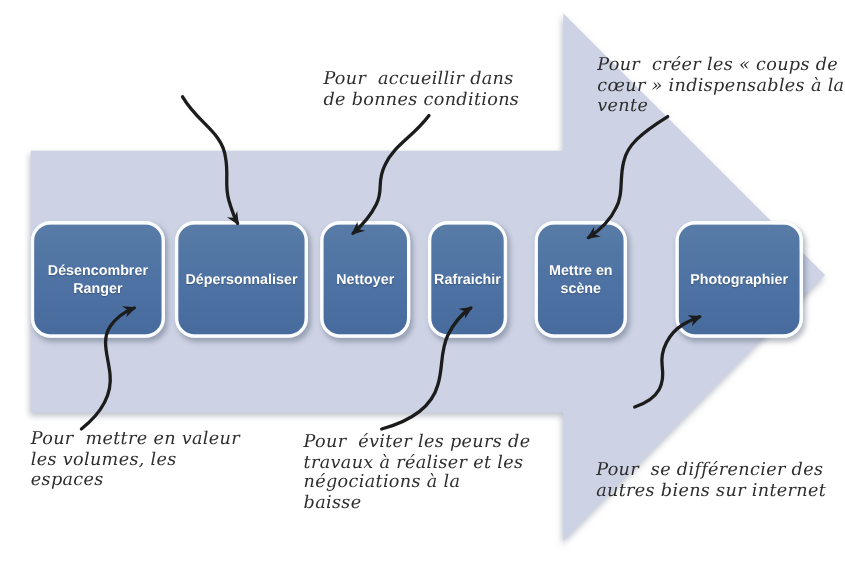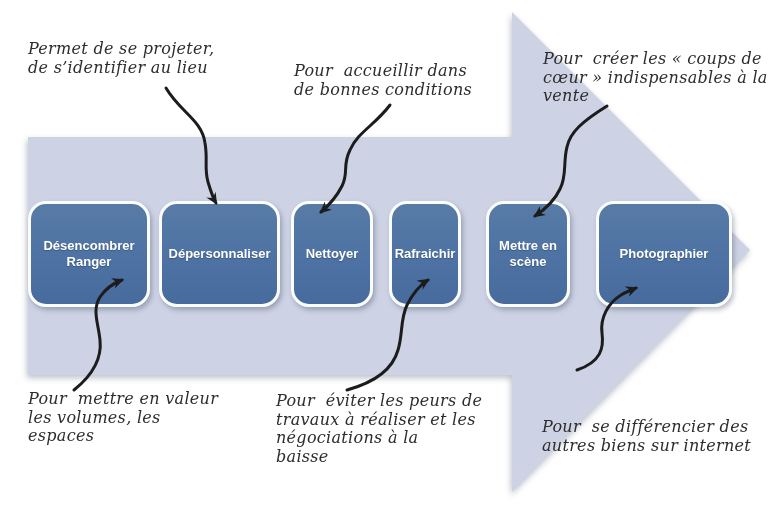--- a/index.html
+++ b/index.html
@@ -23,21 +23,21 @@
     color:#ffffff;font-weight:bold;font-size:13px;line-height:1.25;
     text-align:center;white-space:pre-wrap;
     text-shadow:0 1px 1px rgba(0,0,0,0.25);
     font-family:"Liberation Sans",sans-serif;
   }
   .step1{left:28px;width:122px;justify-content:center;}
   .step2{left:159px;width:121px;}
   .step3{left:291px;width:82px;}
   .step4{left:389px;width:72px;}
   .step5{left:486px;width:84px;}
-  .step6{left:596px;width:136px;}
+  .step6{left:614px;width:116px;}
   .annotation{
     position:absolute;z-index:4;
     font-family:"DejaVu Serif",serif;font-style:italic;
     font-size:16px;line-height:1.16;letter-spacing:0.3px;
     color:#2d2d2d;white-space:pre-wrap;
   }
   .ann1{left:28px;top:40px;width:200px;}
   .ann2{left:294px;top:62px;width:190px;}
   .ann3{left:543px;top:50px;width:225px;}
   .ann4{left:28px;top:390px;width:200px;}
@@ -82,22 +82,20 @@
       </marker>
     </defs>
     <path class="connector" marker-end="url(#ah)" d="M 166,88 C 180,112 202,120 205,143 C 208,160 204,168 208,182 C 211,192 213,198 216,203"></path>
     <path class="connector" marker-end="url(#ah)" d="M 390,105 C 375,125 358,132 350,150 C 342,166 349,172 342,186 C 336,198 328,206 321,212"></path>
     <path class="connector" marker-end="url(#ah)" d="M 607,106 C 583,121 570,132 567,147 C 563,162 567,176 560,189 C 554,202 544,210 535,216"></path>
     <path class="connector" marker-end="url(#ah)" d="M 74,390 C 94,374 102,358 100,340 C 98,322 92,310 100,297 C 106,288 114,283 122,280"></path>
     <path class="connector" marker-end="url(#ah)" d="M 347,390 C 376,382 393,368 398,350 C 403,334 400,320 407,305 C 413,293 420,285 428,280"></path>
     <path class="connector" marker-end="url(#ah)" d="M 577,370 C 601,362 604,348 602,333 C 600,318 608,303 621,295 C 626,292 631,290 636,288"></path>
   </svg>
 
-  <div class="annotation ann1">Permet de se projeter,
-de s’identifier au lieu</div>
   <div class="annotation ann2">Pour  accueillir dans
 de bonnes conditions</div>
   <div class="annotation ann3">Pour  créer les « coups de
 cœur » indispensables à la
 vente</div>
   <div class="annotation ann4">Pour  mettre en valeur
 les volumes, les espaces</div>
   <div class="annotation ann5">Pour  éviter les peurs de
 travaux à réaliser et les
 négociations à la

